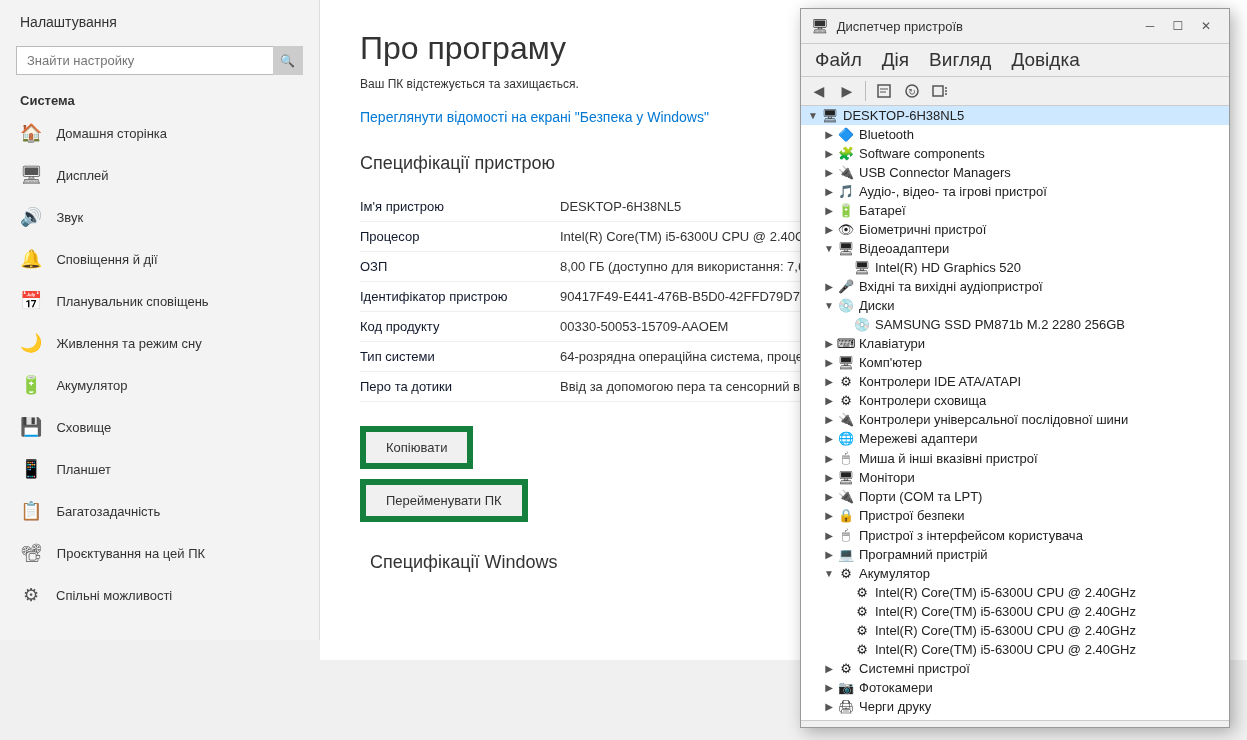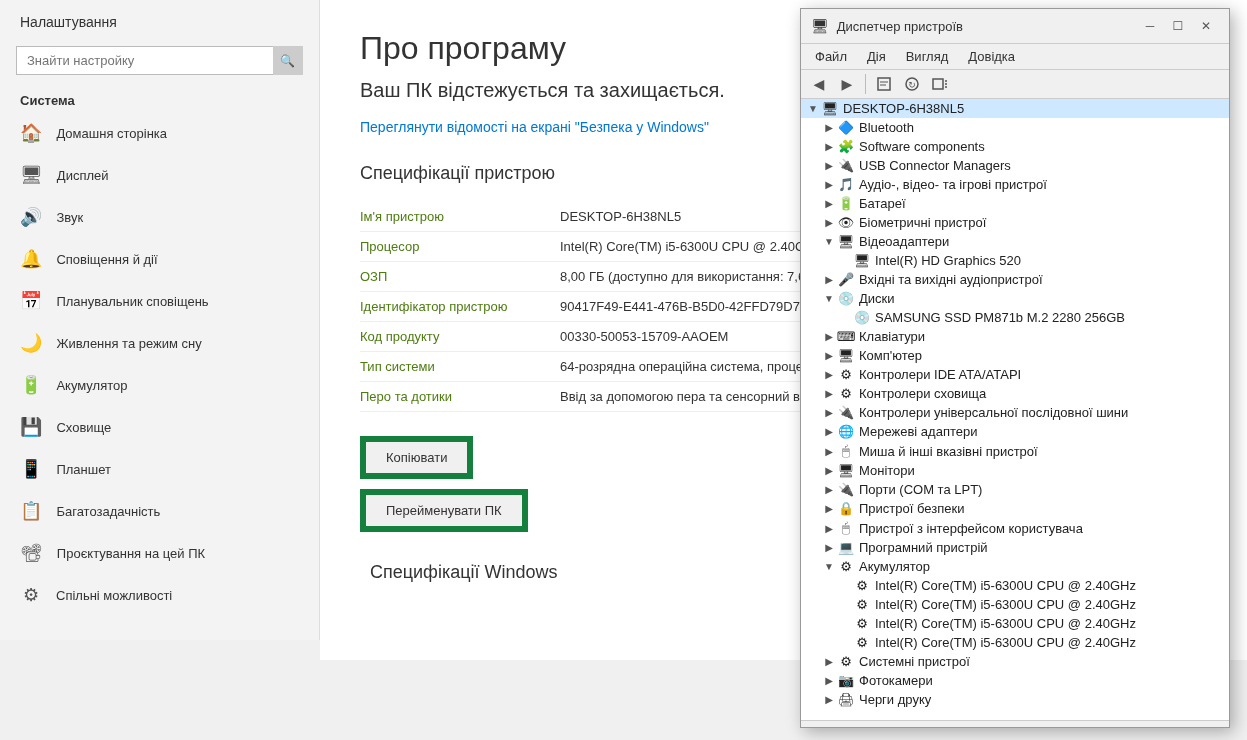--- a/index.html
+++ b/index.html
@@ -71,21 +71,21 @@
       overflow-y: auto;
       height: 660px;
     }
     .page-title {
       font-size: 32px;
       color: #333;
       font-weight: 300;
       margin-bottom: 10px;
     }
     .page-subtitle {
-      font-size: 20px;
+      font-size: 12px;
       color: #333;
       font-weight: 400;
       margin-bottom: 16px;
       line-height: 1.3;
     }
     .security-link {
       color: #0078d4;
       text-decoration: none;
       font-size: 14px;
       display: block;
@@ -97,21 +97,21 @@
       font-weight: 400;
       margin-bottom: 18px;
     }
     .spec-table { width: 100%; margin-bottom: 24px; }
     .spec-row {
       display: flex;
       padding: 7px 0;
       border-bottom: 1px solid #eee;
       font-size: 13px;
     }
-    .spec-label { color: #4d7c0f; min-width: 200px; }
+    .spec-label { color: #0f172a; min-width: 200px; }
     .spec-value { color: #333; flex: 1; }
     .btn {
       display: inline-block;
       padding: 8px 20px;
       border: 6px solid #15803d;
       background: #f0f0f0;
       font-size: 13px;
       cursor: pointer;
       color: #333;
       margin-right: 10px;
@@ -153,21 +153,21 @@
       color: #555;
       background: none;
       border: none;
     }
 
     .dm-menubar {
       display: flex;
       background: #f0f0f0;
       border-bottom: 1px solid #ccc;
       padding: 2px 4px;
-      font-size: 13px;
+      font-size: 19px;
     }
     .dm-menu-item {
       padding: 3px 10px;
       cursor: pointer;
       color: #333;
     }
 
     .dm-toolbar {
       display: flex;
       background: #f0f0f0;

